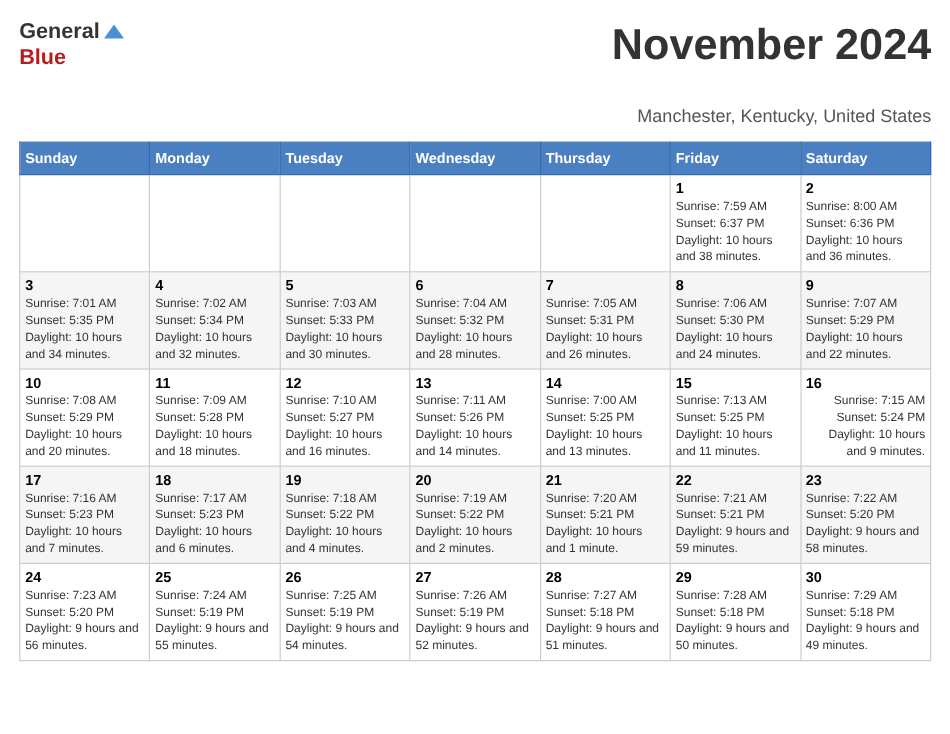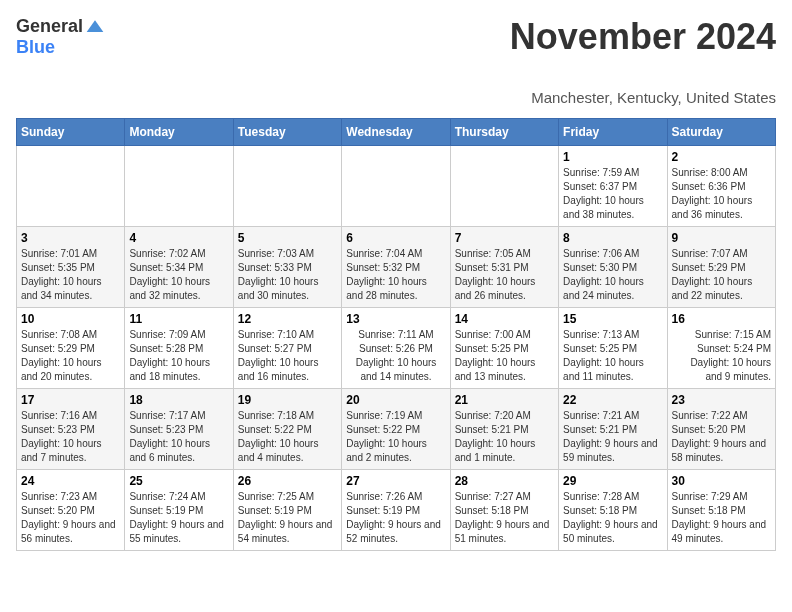--- a/index.html
+++ b/index.html
@@ -27,21 +27,21 @@
       text-align: center;
     }
     .logo-general {
       font-size: 18px;
       font-weight: bold;
       color: #333;
     }
     .logo-blue {
       font-size: 18px;
       font-weight: bold;
-      color: #3b82f6;
+      color: #b91c1c;
     }
     .logo-icon {
       width: 20px;
       height: 20px;
       margin-left: 2px;
     }
     .title-area {
       text-align: right;
     }
     .month-title {
@@ -202,21 +202,21 @@
 Daylight: 10 hours and 18 minutes.</div>
         </td>
         <td>
           <div class="day-number">12</div>
           <div class="day-info" style="white-space: pre-line;">Sunrise: 7:10 AM
 Sunset: 5:27 PM
 Daylight: 10 hours and 16 minutes.</div>
         </td>
         <td>
           <div class="day-number">13</div>
-          <div class="day-info" style="white-space: pre-line; text-align: center;">Sunrise: 7:11 AM
+          <div class="day-info" style="white-space: pre-line;">Sunrise: 7:11 AM
 Sunset: 5:26 PM
 Daylight: 10 hours and 14 minutes.</div>
         </td>
         <td>
           <div class="day-number">14</div>
           <div class="day-info" style="white-space: pre-line;">Sunrise: 7:00 AM
 Sunset: 5:25 PM
 Daylight: 10 hours and 13 minutes.</div>
         </td>
         <td>

